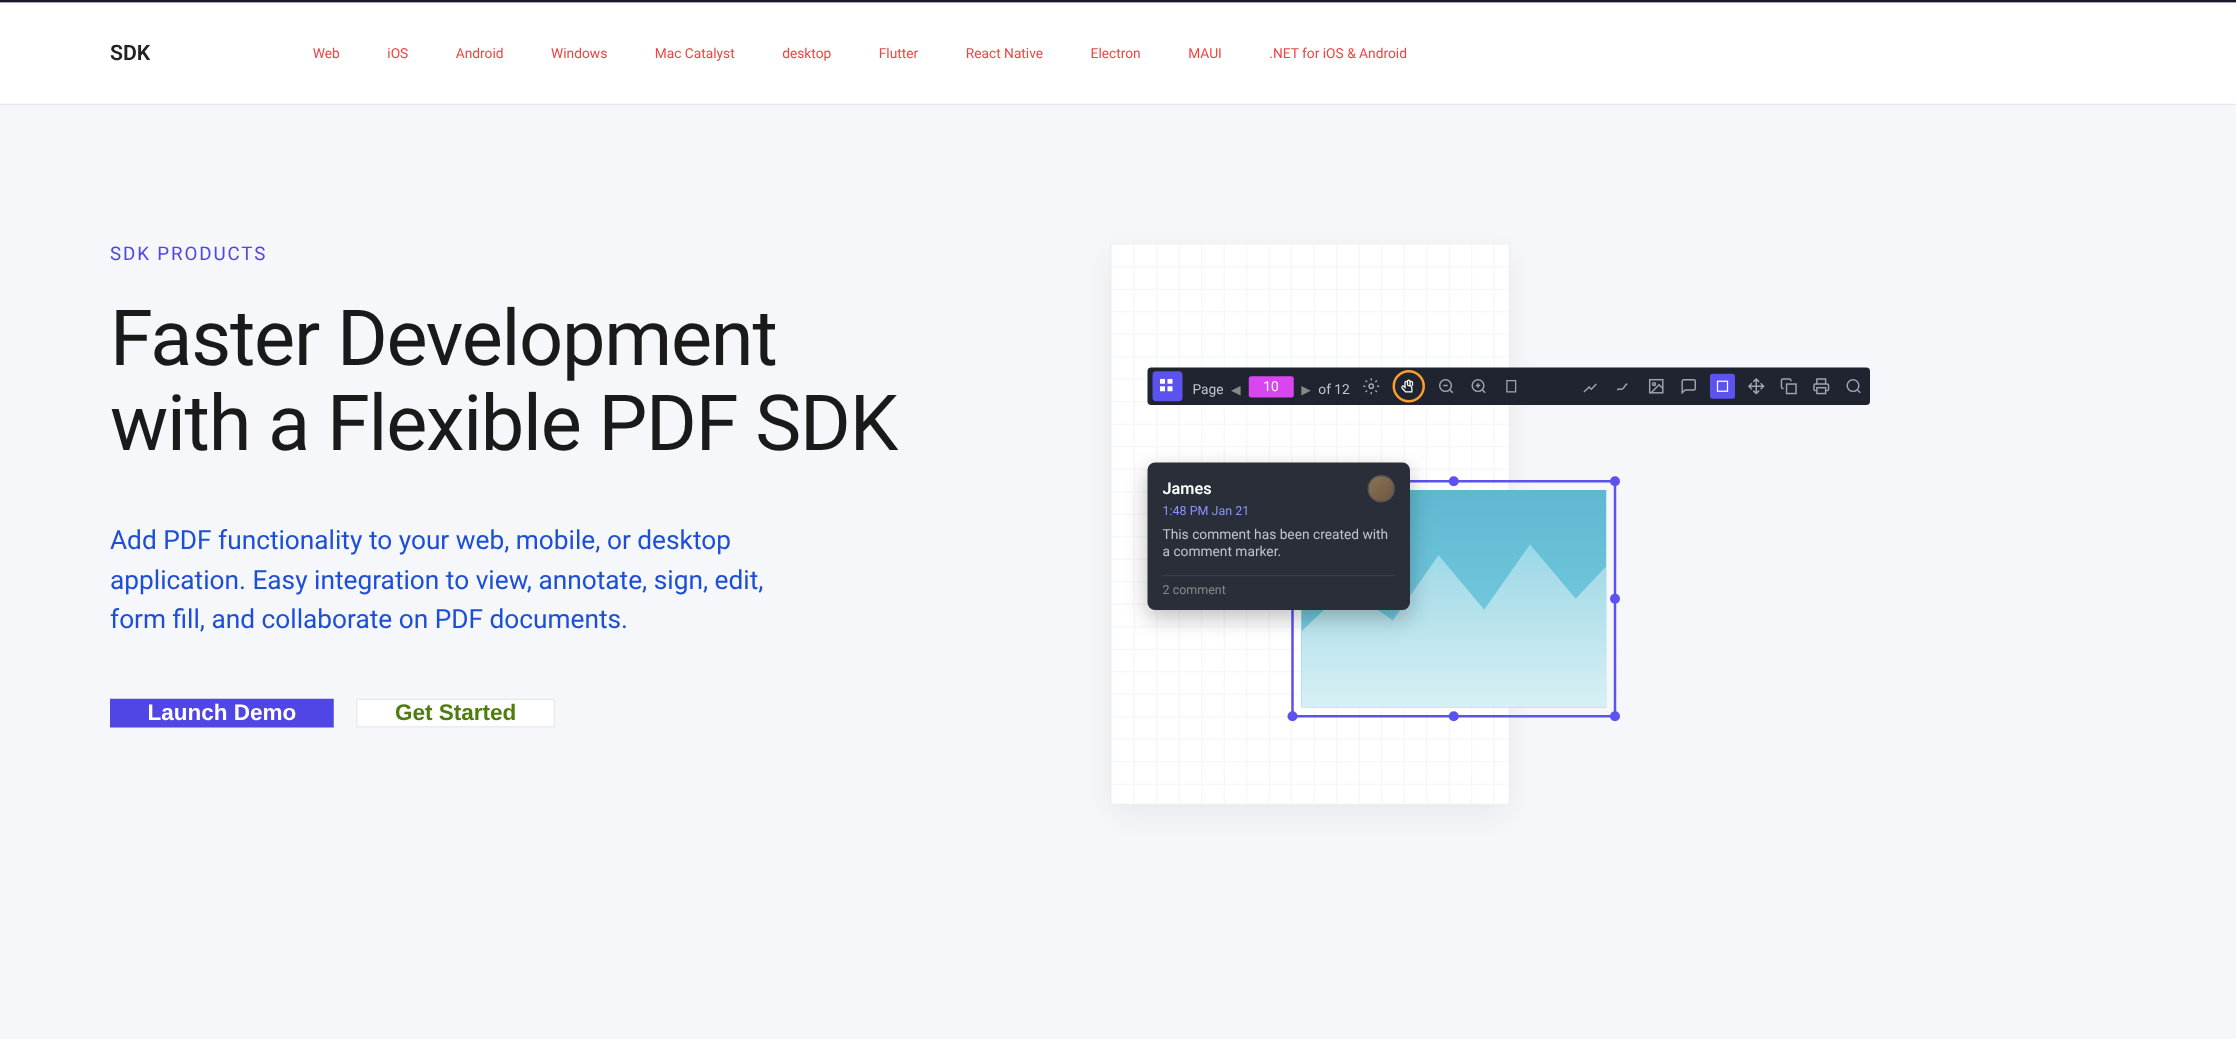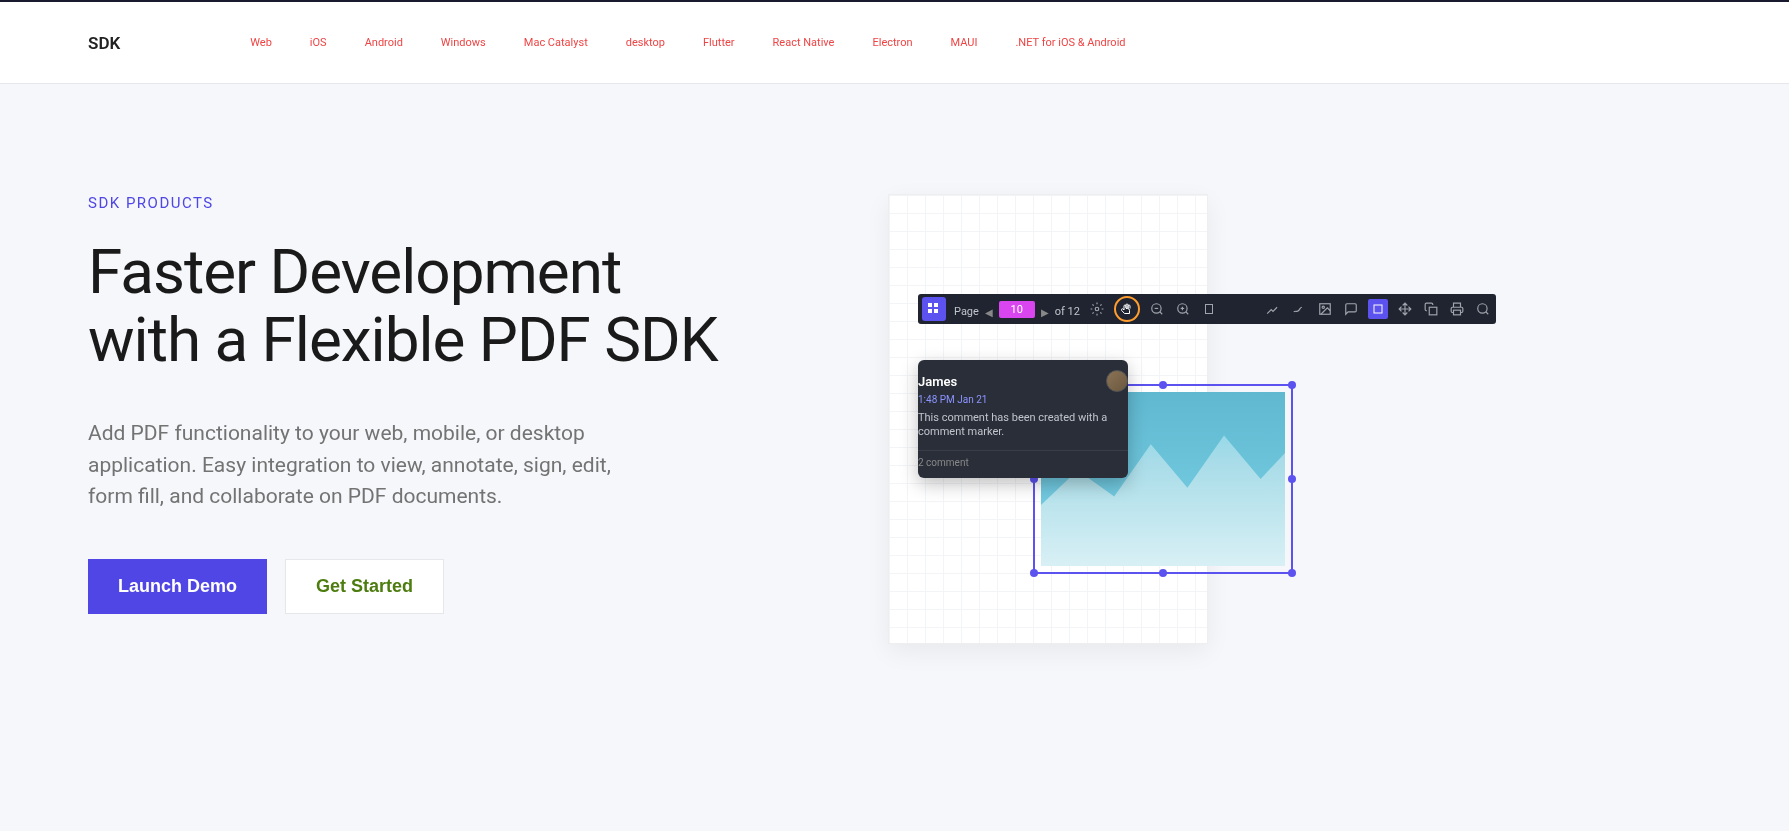--- a/index.html
+++ b/index.html
@@ -5,36 +5,36 @@
 *{margin:0;padding:0;box-sizing:border-box}
 body{font-family:-apple-system,BlinkMacSystemFont,"Segoe UI",Roboto,sans-serif;background:#f5f7fa;width:1789px;height:831px;overflow:hidden;border-top:2px solid #1a1a2e}
 .navbar{background:#fff;border-bottom:1px solid #e5e7eb;height:82px;display:flex;align-items:center;padding:0 88px}
 .nav-brand{font-size:17px;font-weight:600;color:#222;margin-right:130px}
 .nav-links{display:flex;gap:38px}
 .nav-link{font-size:11px;color:#ef4444;text-decoration:none;cursor:pointer}
 .hero{display:flex;padding:110px 88px 0;gap:80px}
 .hero-left{flex:0 0 640px}
 .eyebrow{font-size:15px;font-weight:400;letter-spacing:1.5px;color:#4f46e5;margin-bottom:26px}
 .hero-title{font-size:62px;font-weight:400;line-height:1.1;color:#1a1a1a;margin-bottom:44px;letter-spacing:-1px}
-.hero-sub{font-size:21px;line-height:1.5;color:#737373;margin-bottom:46px;max-width:560px}
+.hero-sub{font-size:21px;line-height:1.5;color:#1d4ed8;margin-bottom:46px;max-width:560px}
 .cta-row{display:flex;gap:18px}
-.btn{padding:16px 30px;font-size:18px;font-weight:600;border:none;cursor:pointer}
+.btn{padding:0 30px;font-size:18px;font-weight:600;border:none;cursor:pointer}
 .btn-primary{background:#4f46e5;color:#fff}
 .btn-secondary{background:#fff;color:#4d7c0f;border:1px solid #e5e7eb}
 .hero-right{flex:1;position:relative}
 .doc-canvas{position:absolute;left:80px;top:0;width:320px;height:450px;background:#fff;border:1px solid #eee;box-shadow:0 8px 24px rgba(0,0,0,0.06);background-image:linear-gradient(#f2f4f8 1px,transparent 1px),linear-gradient(90deg,#f2f4f8 1px,transparent 1px);background-size:18px 18px}
 .toolbar{position:absolute;left:110px;top:100px;height:30px;background:#1f2430;border-radius:3px;display:flex;align-items:center;padding:0 4px;z-index:5;gap:8px}
 .toolbar-grid{width:24px;height:24px;background:#5b52ef;border-radius:3px;display:flex;align-items:center;justify-content:center;color:#fff}
 .tb-page{color:#c0c4cc;font-size:11px;display:flex;align-items:flex-end;gap:6px}
 .tb-num{background:#d946ef;padding:2px 12px;border-radius:2px;color:#fff}
 .tb-arrow{color:#888;font-size:10px}
 .tb-icon{width:18px;height:18px;display:flex;align-items:center;justify-content:center;color:#a0a4ac}
 .tb-highlight{width:26px;height:26px;border:2px solid #ff9d2e;border-radius:50%;display:flex;align-items:center;justify-content:center;color:#fff}
 .tb-sel{width:20px;height:20px;background:#5b52ef;border-radius:2px;display:flex;align-items:center;justify-content:center;color:#fff}
-.comment{position:absolute;left:110px;top:166px;width:210px;background:#2a2e38;border-radius:6px;padding:10px 0;color:#fff;box-shadow:0 6px 18px rgba(0,0,0,0.25);z-index:4}
+.comment{position:absolute;left:110px;top:176px;width:210px;background:#2a2e38;border-radius:6px;padding:10px 12px;color:#fff;box-shadow:0 6px 18px rgba(0,0,0,0.25);z-index:4}
 .comment-head{display:flex;justify-content:space-between;align-items:center}
 .comment-name{font-size:13px;font-weight:600}
 .comment-avatar{width:22px;height:22px;border-radius:50%;background:linear-gradient(135deg,#8b7355,#6b5840);border:1px solid #555}
 .comment-time{font-size:10px;color:#8b93ff;margin-top:2px}
 .comment-body{font-size:11px;color:#c0c4cc;margin-top:6px;line-height:1.3}
 .comment-foot{font-size:10px;color:#888;margin-top:10px;padding-top:6px;border-top:1px solid #3a3e48}
 .img-sel{position:absolute;left:225px;top:190px;width:260px;height:190px;border:2px solid #5b52ef;z-index:3}
 .img-sel::before{content:"";position:absolute;inset:6px;background:linear-gradient(180deg,#7dd3e8 0%,#a8dce8 40%,#d8f0f5 100%);clip-path:polygon(0 65%,15% 45%,30% 60%,45% 30%,60% 55%,75% 25%,90% 50%,100% 35%,100% 100%,0 100%)}
 .img-sel::after{content:"";position:absolute;inset:6px;background:linear-gradient(180deg,#5fb8d0 0%,#7dd3e8 100%);z-index:-1}
 .handle{position:absolute;width:8px;height:8px;background:#5b52ef;border-radius:50%}

